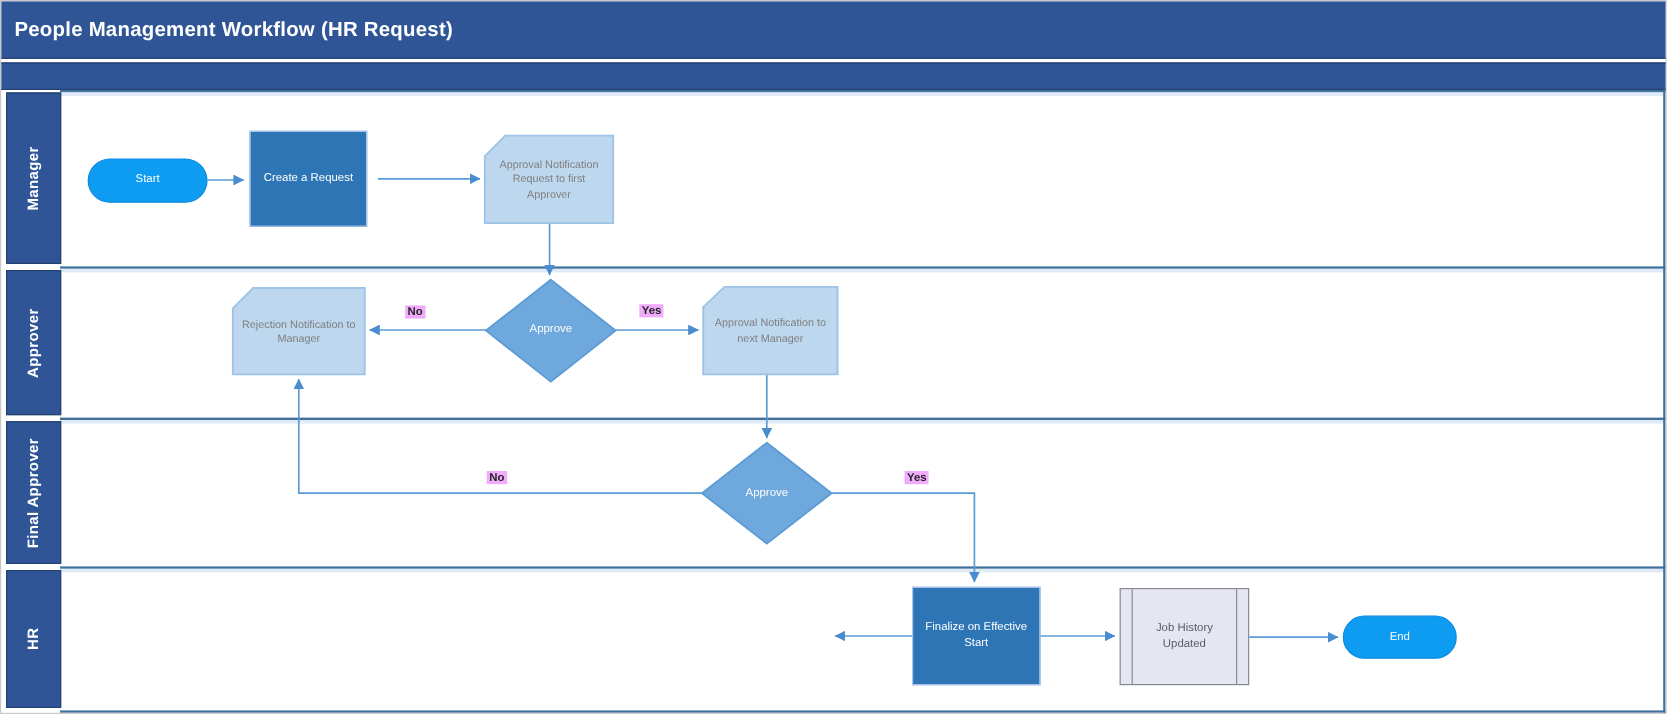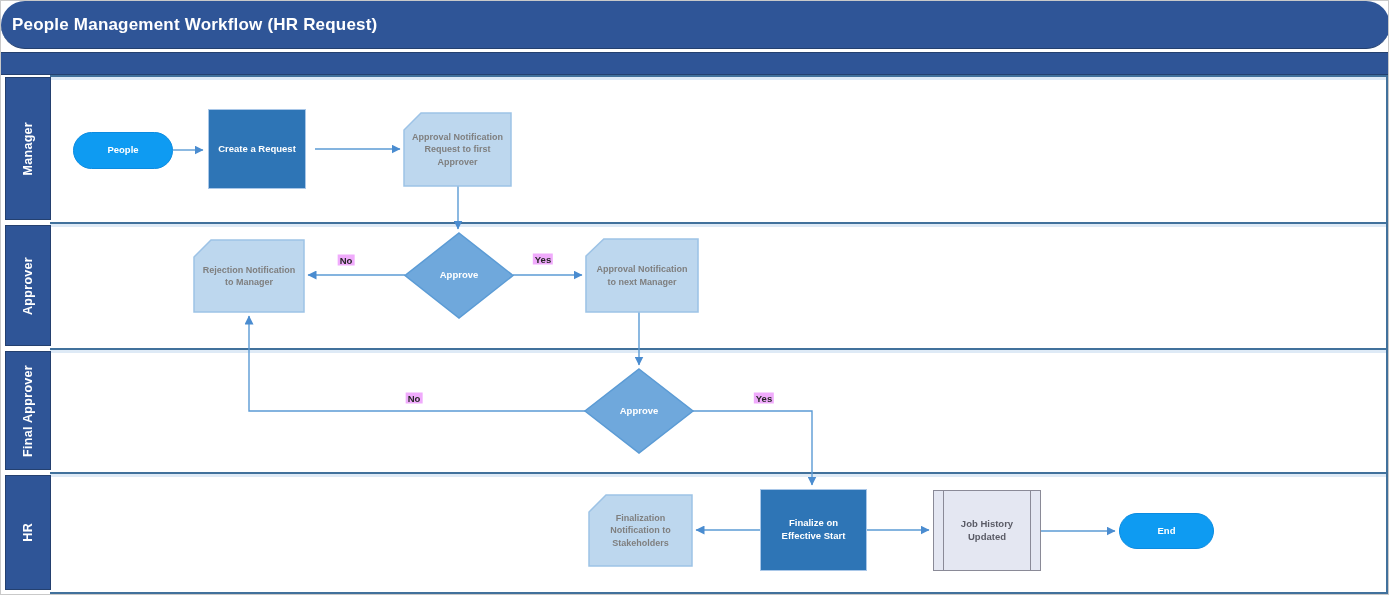--- a/index.html
+++ b/index.html
@@ -14,42 +14,42 @@
     --label-dark:#262626;
   }
   html,body{margin:0;padding:0;background:#fff;}
   body{font-family:"Liberation Sans", sans-serif;}
   .canvas{position:relative;width:1389px;height:595px;background:#fff;
           border:1px solid #C9C9C9;box-sizing:border-box;overflow:hidden;}
 
   
   .title-band{position:absolute;left:0;top:0;width:1389px;height:47px;
               background:var(--header-blue);border-bottom:1px solid var(--header-border);
-              display:flex;align-items:center;border-radius:24px;}
+              display:flex;align-items:center;}
   .title-band .t{color:#fff;font-weight:bold;font-size:17px;padding-left:11px;letter-spacing:.2px;}
   .phase-band{position:absolute;left:0;top:51px;width:1389px;height:21px;
               background:var(--header-blue);border-top:1px solid var(--header-border);
               border-bottom:1px solid var(--header-border);}
 
   
   .lane-hdr{position:absolute;left:4px;width:46px;background:var(--header-blue);
             border:1px solid var(--header-border);box-sizing:border-box;
             display:flex;align-items:center;justify-content:center;}
   .lane-hdr span{writing-mode:vertical-rl;transform:rotate(180deg);
             color:#fff;font-weight:bold;font-size:12.5px;letter-spacing:.3px;white-space:nowrap;}
 
   
   .h-line{position:absolute;left:49px;width:1338px;height:2px;background:var(--divider-blue);}
   .h-glow{position:absolute;left:49px;width:1338px;height:3px;background:var(--divider-glow);}
   .v-line{position:absolute;width:2px;background:var(--divider-blue);}
 
   
   .node{position:absolute;box-sizing:border-box;}
   .node .lbl{position:absolute;inset:0;display:flex;align-items:center;justify-content:center;
-             text-align:center;font-weight:bold;line-height:1.35;padding:3px 7px;box-sizing:border-box;}
+             text-align:center;font-weight:normal;line-height:1.35;padding:3px 7px;box-sizing:border-box;}
   .node svg{position:absolute;inset:0;width:100%;height:100%;overflow:visible;}
   .terminator{background:var(--terminator-blue);border:1px solid var(--terminator-border);
               border-radius:19px;}
   .terminator .lbl{color:#fff;font-size:9.5px;position:static;height:100%;}
   .process{background:var(--process-blue);border:1.5px solid var(--process-border);}
   .process .lbl{color:#fff;font-size:9.5px;}
   .card .lbl{color:var(--card-text);font-size:9px;}
   .diamond .lbl{color:#fff;font-size:9.5px;}
   .predef{background:var(--predef-fill);border:1.4px solid var(--predef-border);}
   .predef .lbl{color:var(--predef-text);font-size:9.5px;}
@@ -117,21 +117,21 @@
       <polyline points="1040,530 1114,530" marker-end="url(#arr)"></polyline>
     </g>
   </svg>
 
   <div class="edge-label" style="left:345px;top:259px">No</div>
   <div class="edge-label" style="left:542px;top:258px">Yes</div>
   <div class="edge-label" style="left:413px;top:397px">No</div>
   <div class="edge-label" style="left:763px;top:397px">Yes</div>
 
   <div class="node terminator" style="left:72px;top:131px;width:100px;height:37px">
-    <div class="lbl">People</div>
+    <div class="lbl">Start</div>
   </div>
 
   <div class="node process" style="left:207px;top:108px;width:98px;height:80px">
     <div class="lbl">Create a Request</div>
   </div>
 
   <div class="node card" style="left:403px;top:112px;width:107px;height:73px">
     <svg viewBox="0 0 107 73" preserveAspectRatio="none">
       <polygon points="17,0 107,0 107,73 0,73 0,17" fill="#BDD7EE" stroke="#9DC3E6" stroke-width="1.5"></polygon>
     </svg>
@@ -159,26 +159,20 @@
     <div class="lbl">Approval Notification to next Manager</div>
   </div>
 
   <div class="node diamond" style="left:584px;top:368px;width:108px;height:84px">
     <svg viewBox="0 0 108 84" preserveAspectRatio="none">
       <polygon points="54,0 108,42 54,84 0,42" fill="#6FA8DC" stroke="#5B9BD5" stroke-width="1.5"></polygon>
     </svg>
     <div class="lbl">Approve</div>
   </div>
 
-  <div class="node card" style="left:588px;top:494px;width:103px;height:71px">
-    <svg viewBox="0 0 103 71" preserveAspectRatio="none">
-      <polygon points="17,0 103,0 103,71 0,71 0,17" fill="#BDD7EE" stroke="#9DC3E6" stroke-width="1.5"></polygon>
-    </svg>
-    <div class="lbl">Finalization Notification to Stakeholders</div>
-  </div>
 
   <div class="node process" style="left:759px;top:488px;width:107px;height:82px">
     <div class="lbl">Finalize on Effective Start</div>
   </div>
 
   <div class="node predef" style="left:932px;top:489px;width:108px;height:81px">
     <div class="lbl" style="padding:3px 13px">Job History Updated</div>
   </div>
 
   <div class="node terminator" style="left:1118px;top:512px;width:95px;height:36px">

